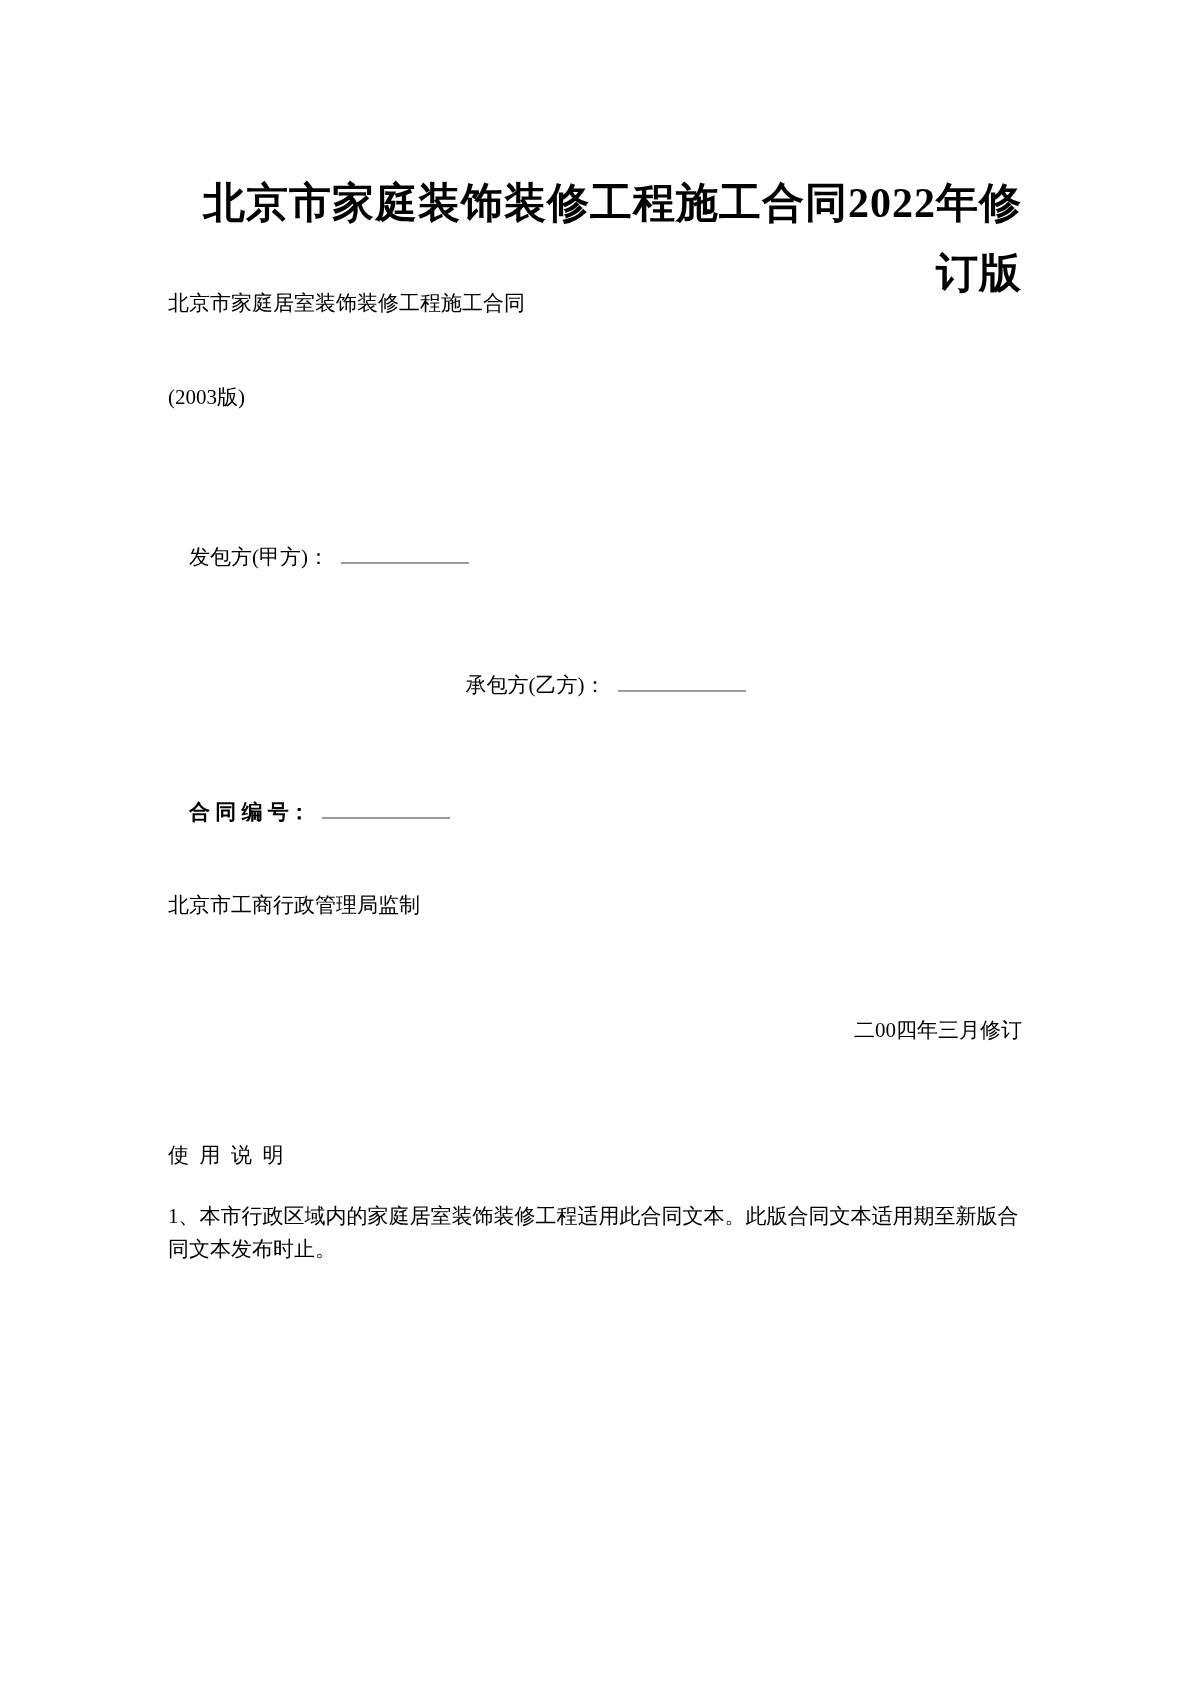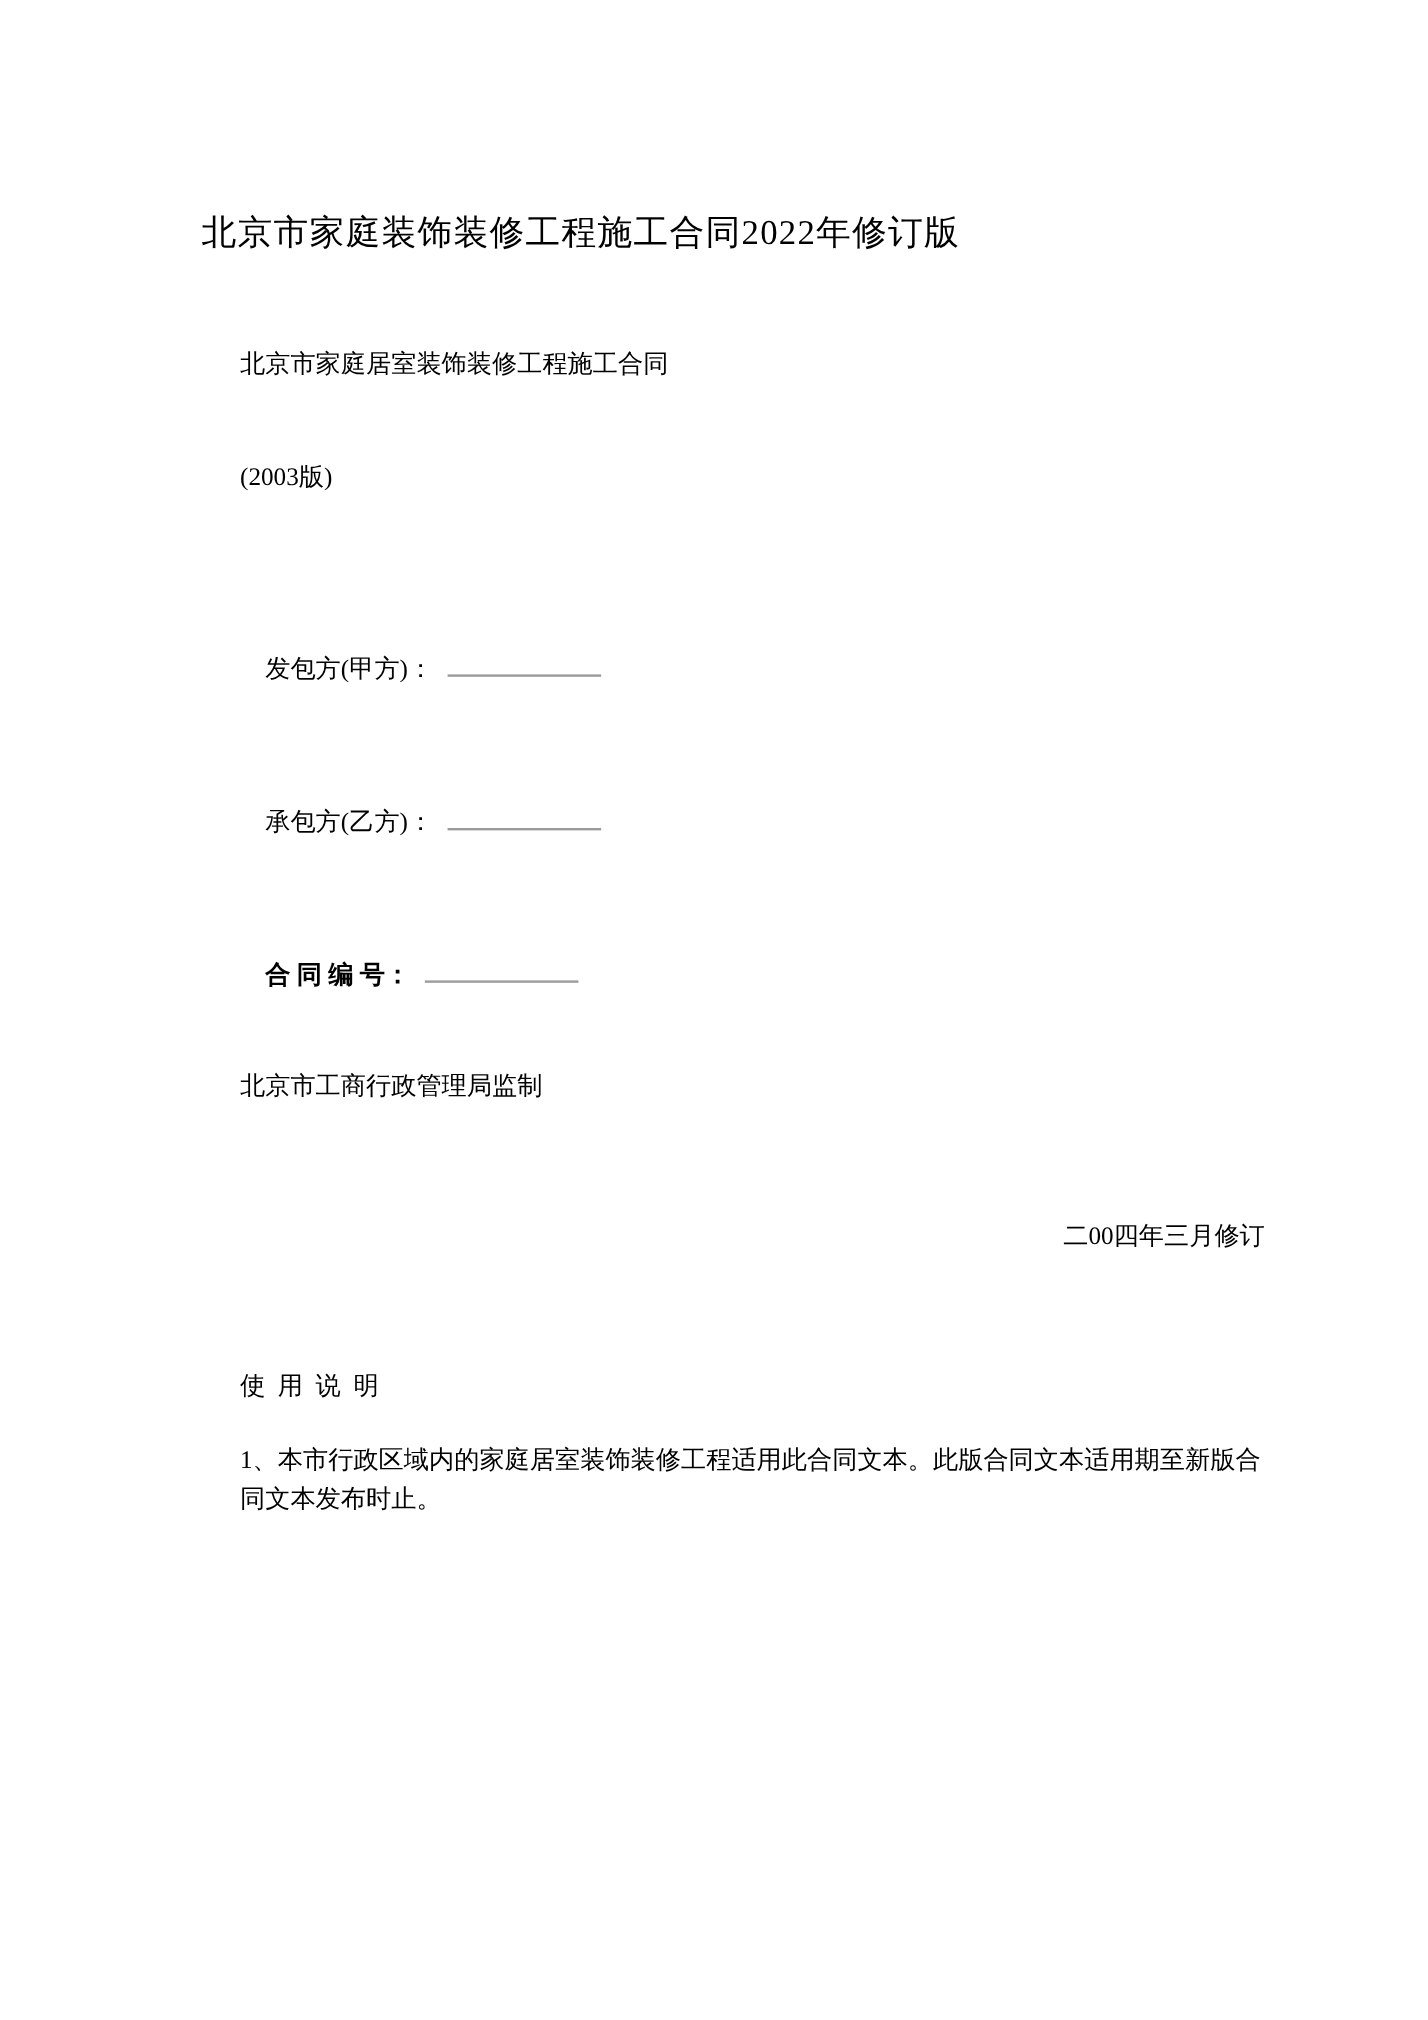--- a/index.html
+++ b/index.html
@@ -14,47 +14,46 @@
     background: #ffffff;
     color: #000000;
     font-family: "Liberation Serif", "DejaVu Serif", serif;
     overflow: hidden;
   }
   .doc-title {
     position: absolute;
     left: 168px;
     width: 854px;
     top: 140px;
-    text-align: left;
-    font-size: 29px;
-    font-weight: normal;
+    text-align: right;
+    font-size: 42px;
+    font-weight: bold;
     line-height: 70px;
     letter-spacing: 1px;
   }
   .line {
     position: absolute;
     left: 168px;
     width: 854px;
     font-size: 21px;
     line-height: 33px;
     white-space: pre-wrap;
-    margin-left: 32px;
   }
   .blank {
     display: inline-block;
     width: 128px;
     height: 1em;
     margin-left: 12px;
     border-bottom: 2px solid #9c9c9c;
     vertical-align: baseline;
   }
   .pos-subtitle   { top: 287px; }
   .pos-version    { top: 381px; }
   .pos-party-a    { top: 508px; }
-  .pos-party-b    { top: 636px; }
+  .pos-party-b    { top: 636px; text-align: center; }
   .pos-contract-no{ top: 763px; font-weight: bold; }
   .pos-issuer     { top: 889px; }
   .pos-revision   { top: 1014px; text-align: right; }
   .pos-usage      { top: 1139px; }
   .pos-para1      { top: 1200px; }
   .pos-para2      { top: 1420px; }
 </style>
 </head>
 <body>
 

